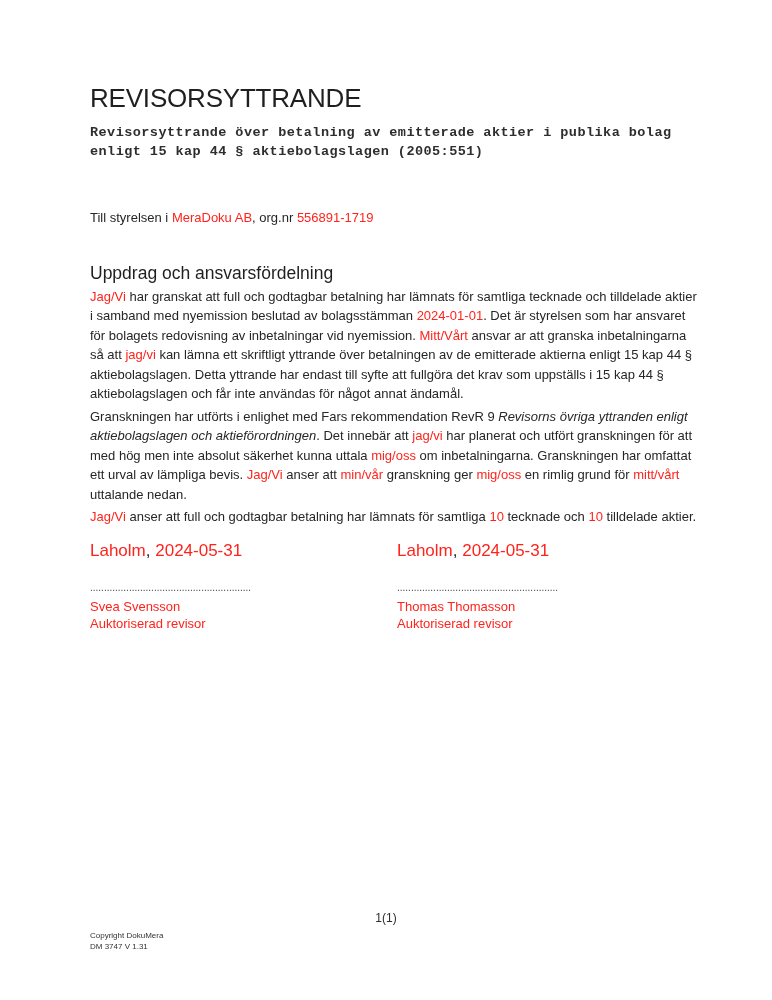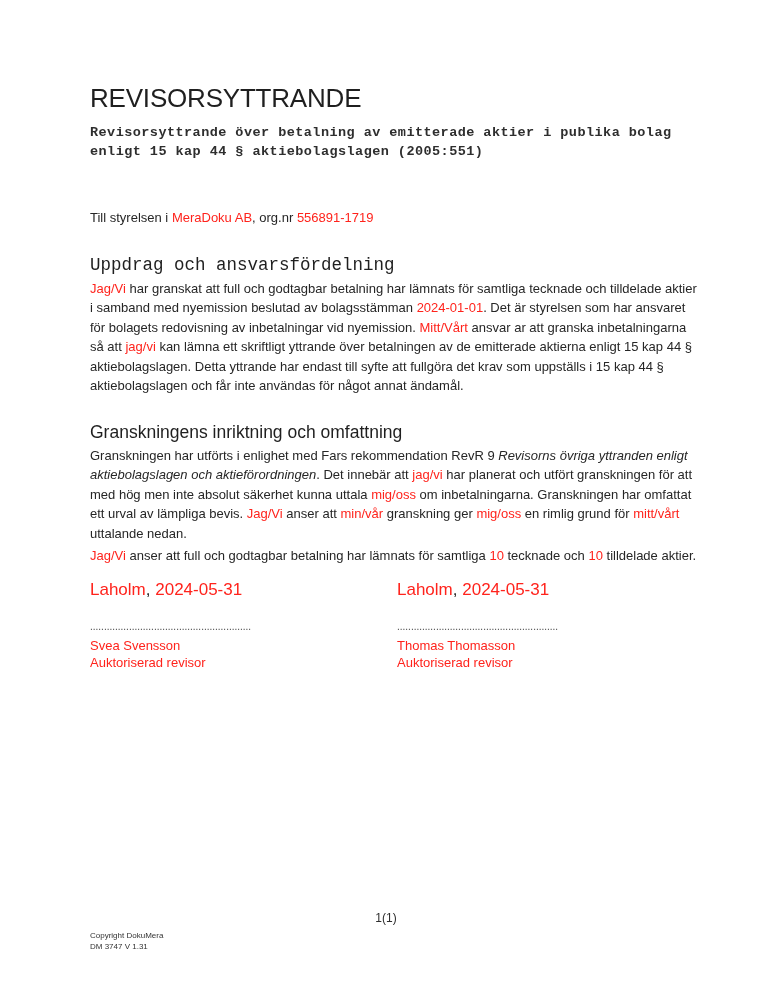--- a/index.html
+++ b/index.html
@@ -48,21 +48,21 @@
     margin-top:47px;
     font-size:13px;
     line-height:19px;
   }
   .section-heading{
     font-size:17.5px;
     font-weight:400;
     color:var(--title);
     line-height:1.2;
   }
-  .s1{margin-top:28px;font-family:Liberation Mono, monospace;}
+  .s1{margin-top:36px;}
   .s2{margin-top:26px;}
   .s3{margin-top:31px;}
   .body-par{
     margin-top:3px;
     font-size:13px;
     line-height:19.5px;
     text-align:left;
   }
   .seg-red{color:var(--red);}
   .seg-italic{font-style:italic;}
@@ -127,21 +127,20 @@
 
     <h1 class="doc-title">REVISORSYTTRANDE</h1>
 
     <p class="doc-subtitle">Revisorsyttrande över betalning av emitterade aktier i publika bolag enligt 15 kap 44 § aktiebolagslagen (2005:551)</p>
 
     <p class="recipient"><span>Till styrelsen i </span><span class="seg-red">MeraDoku AB</span><span>, org.nr </span><span class="seg-red">556891-1719</span></p>
 
     <h2 class="section-heading s1">Uppdrag och ansvarsfördelning</h2>
     <p class="body-par"><span class="seg-red">Jag/Vi</span><span> har granskat att full och godtagbar betalning har lämnats för samtliga tecknade och tilldelade aktier i samband med nyemission beslutad av bolagsstämman </span><span class="seg-red">2024-01-01</span><span>. Det är styrelsen som har ansvaret för bolagets redovisning av inbetalningar vid nyemission. </span><span class="seg-red">Mitt/Vårt</span><span> ansvar ar att granska inbetalningarna så att </span><span class="seg-red">jag/vi</span><span> kan lämna ett skriftligt yttrande över betalningen av de emitterade aktierna enligt 15 kap 44 § aktiebolagslagen. Detta yttrande har endast till syfte att fullgöra det krav som uppställs i 15 kap 44 § aktiebolagslagen och får inte användas för något annat ändamål.</span></p>
 
-    <h2 class="section-heading s2">Granskningens inriktning och omfattning</h2>
     <p class="body-par"><span>Granskningen har utförts i enlighet med Fars rekommendation RevR 9 </span><span class="seg-italic">Revisorns övriga yttranden enligt aktiebolagslagen och aktieförordningen</span><span>. Det innebär att </span><span class="seg-red">jag/vi</span><span> har planerat och utfört granskningen för att med hög men inte absolut säkerhet kunna uttala </span><span class="seg-red">mig/oss</span><span> om inbetalningarna. Granskningen har omfattat ett urval av lämpliga bevis. </span><span class="seg-red">Jag/Vi</span><span> anser att </span><span class="seg-red">min/vår</span><span> granskning ger </span><span class="seg-red">mig/oss</span><span> en rimlig grund för </span><span class="seg-red">mitt/vårt</span><span> uttalande nedan.</span></p>
 
     <p class="body-par"><span class="seg-red">Jag/Vi</span><span> anser att full och godtagbar betalning har lämnats för samtliga </span><span class="seg-red">10</span><span> tecknade och </span><span class="seg-red">10</span><span> tilldelade aktier.</span></p>
 
     <div class="signatures">
 
       <div class="sig-block">
         <div class="sig-place-date"><span class="seg-red">Laholm</span><span>, </span><span class="seg-red">2024-05-31</span></div>
         <div class="sig-dots">............................................................</div>
         <div class="sig-name">Svea Svensson</div>

